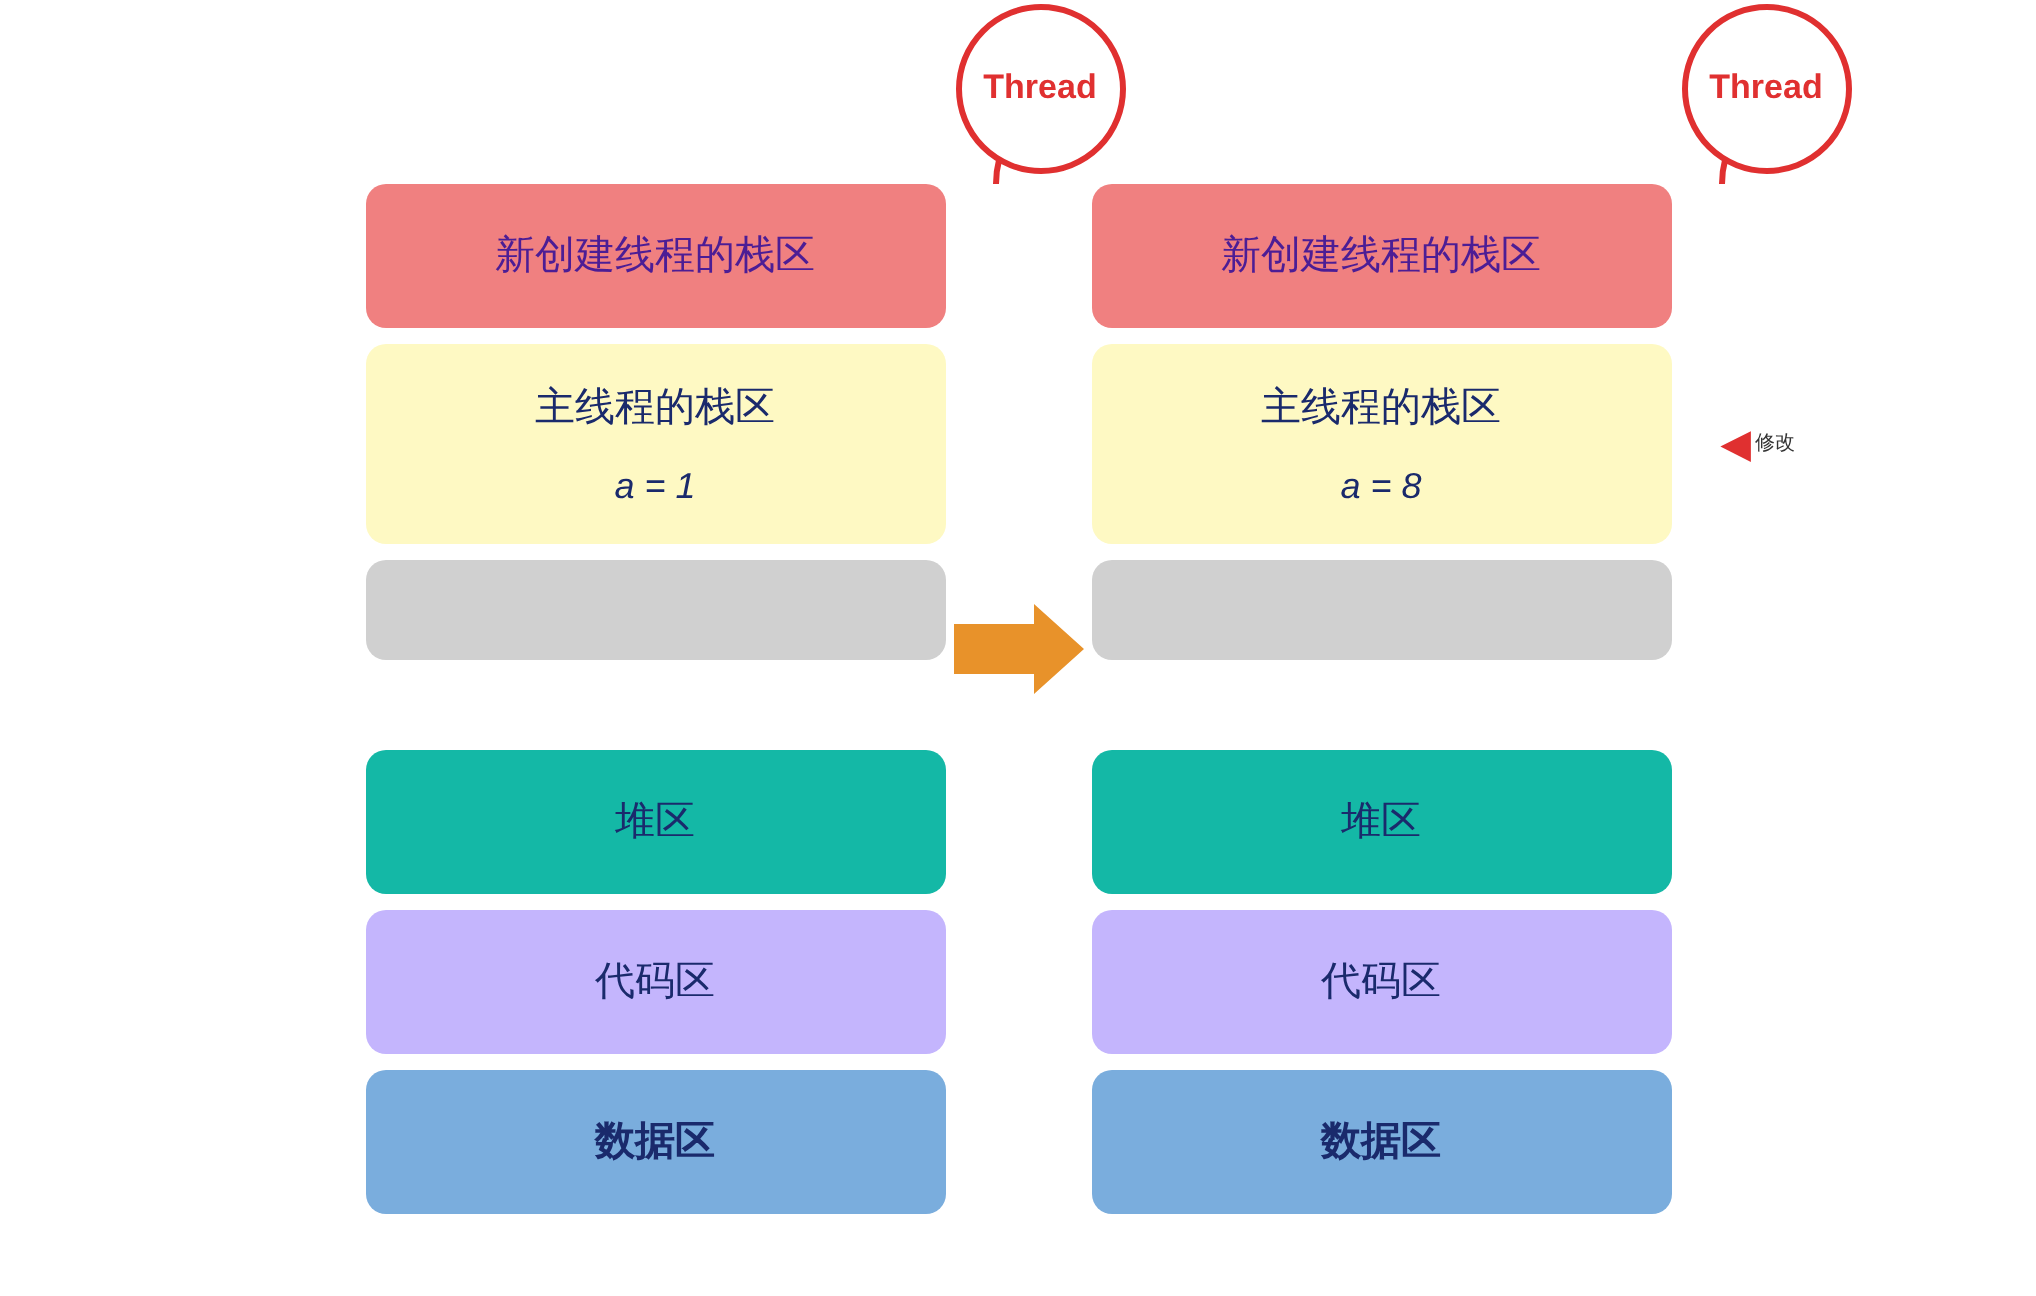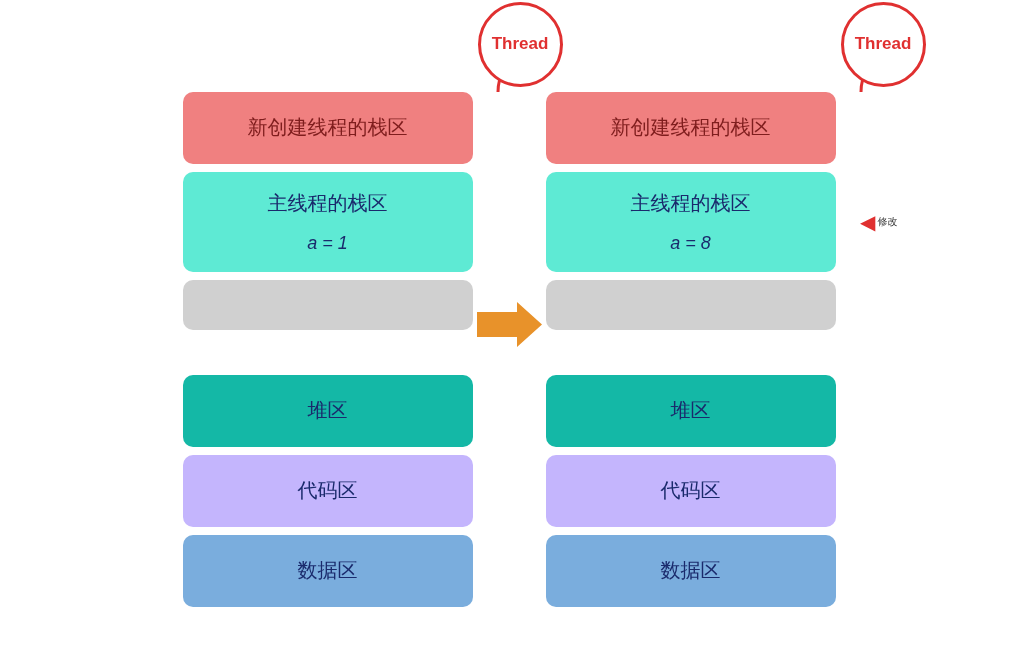--- a/index.html
+++ b/index.html
@@ -42,21 +42,21 @@
       padding: 18px 10px;
       font-size: 20px;
     }
 
     .block-new-thread {
       background: #f08080;
       min-height: 72px;
     }
 
     .block-main-thread {
-      background: #5eead4;
+      background: #fef9c3;
       min-height: 72px;
     }
 
     .block-gray {
       background: #d0d0d0;
       min-height: 50px;
     }
 
     .block-heap {
       background: #14b8a6;
@@ -65,29 +65,30 @@
     }
 
     .block-code {
       background: #c4b5fd;
       min-height: 72px;
     }
 
     .block-data {
       background: #7aaddd;
       min-height: 72px;
+      font-weight: bold;
     }
 
     .block-label {
       color: #1a2a6c;
       font-size: 20px;
     }
 
     .block-label-white {
-      color: #7f1d1d;
+      color: #4c1d95;
       font-size: 20px;
     }
 
     .block-sublabel {
       color: #1a2a6c;
       font-style: italic;
       font-size: 18px;
       margin-top: 16px;
     }
 

